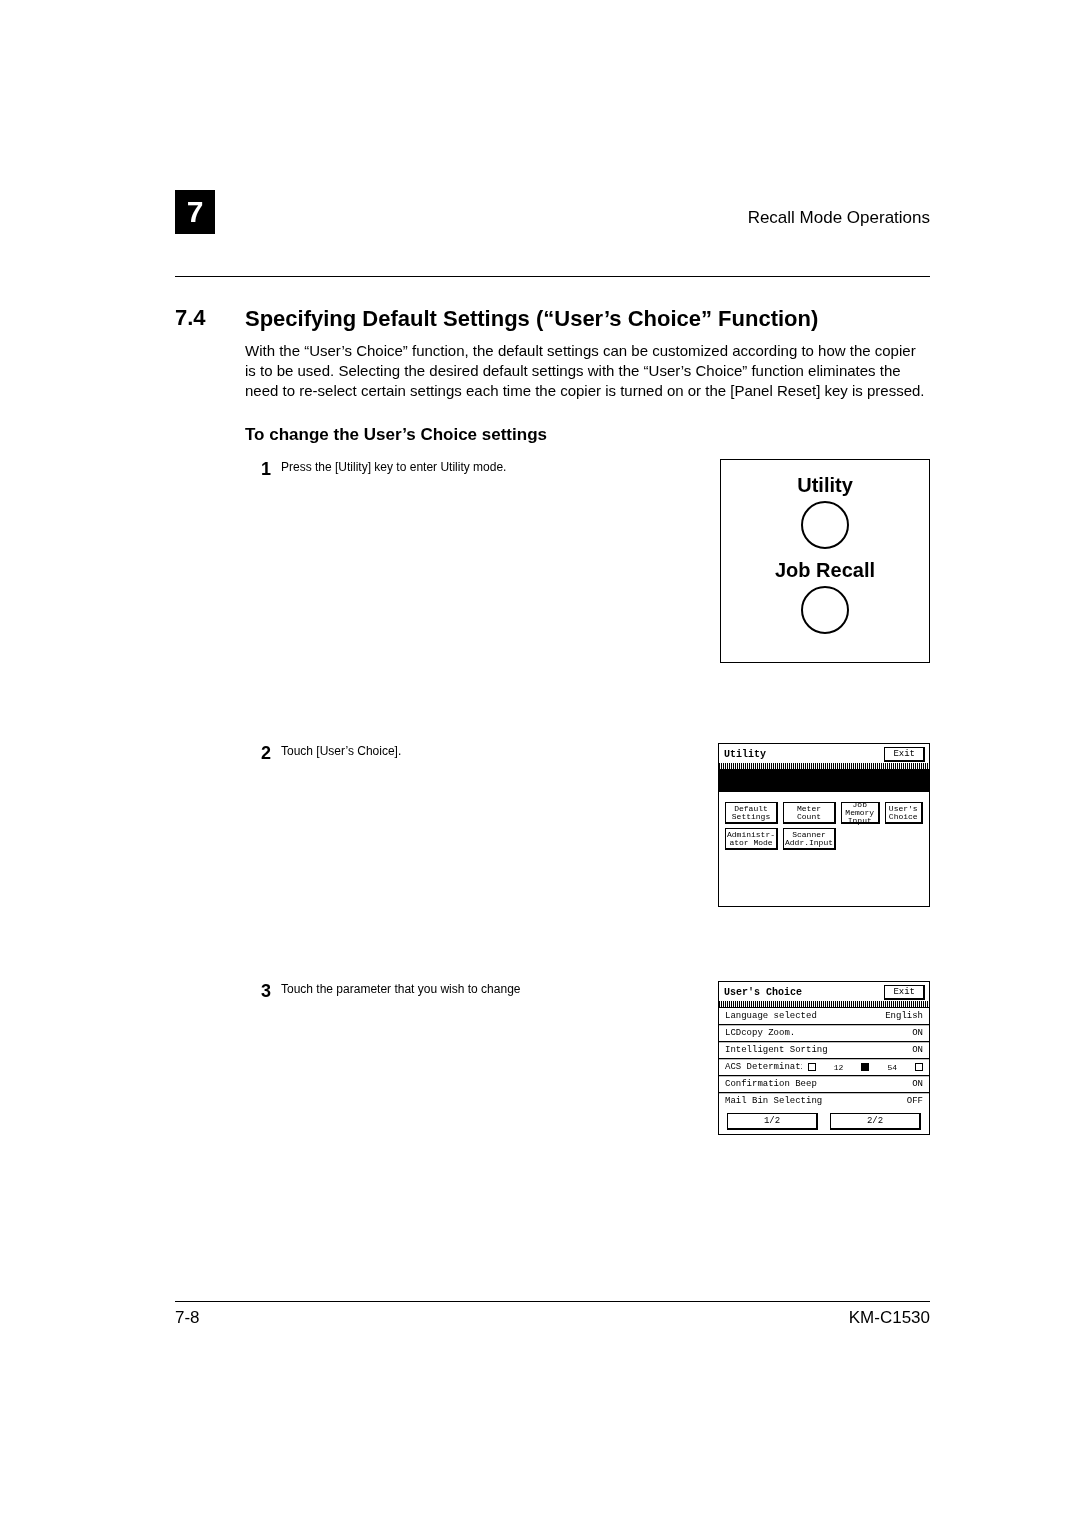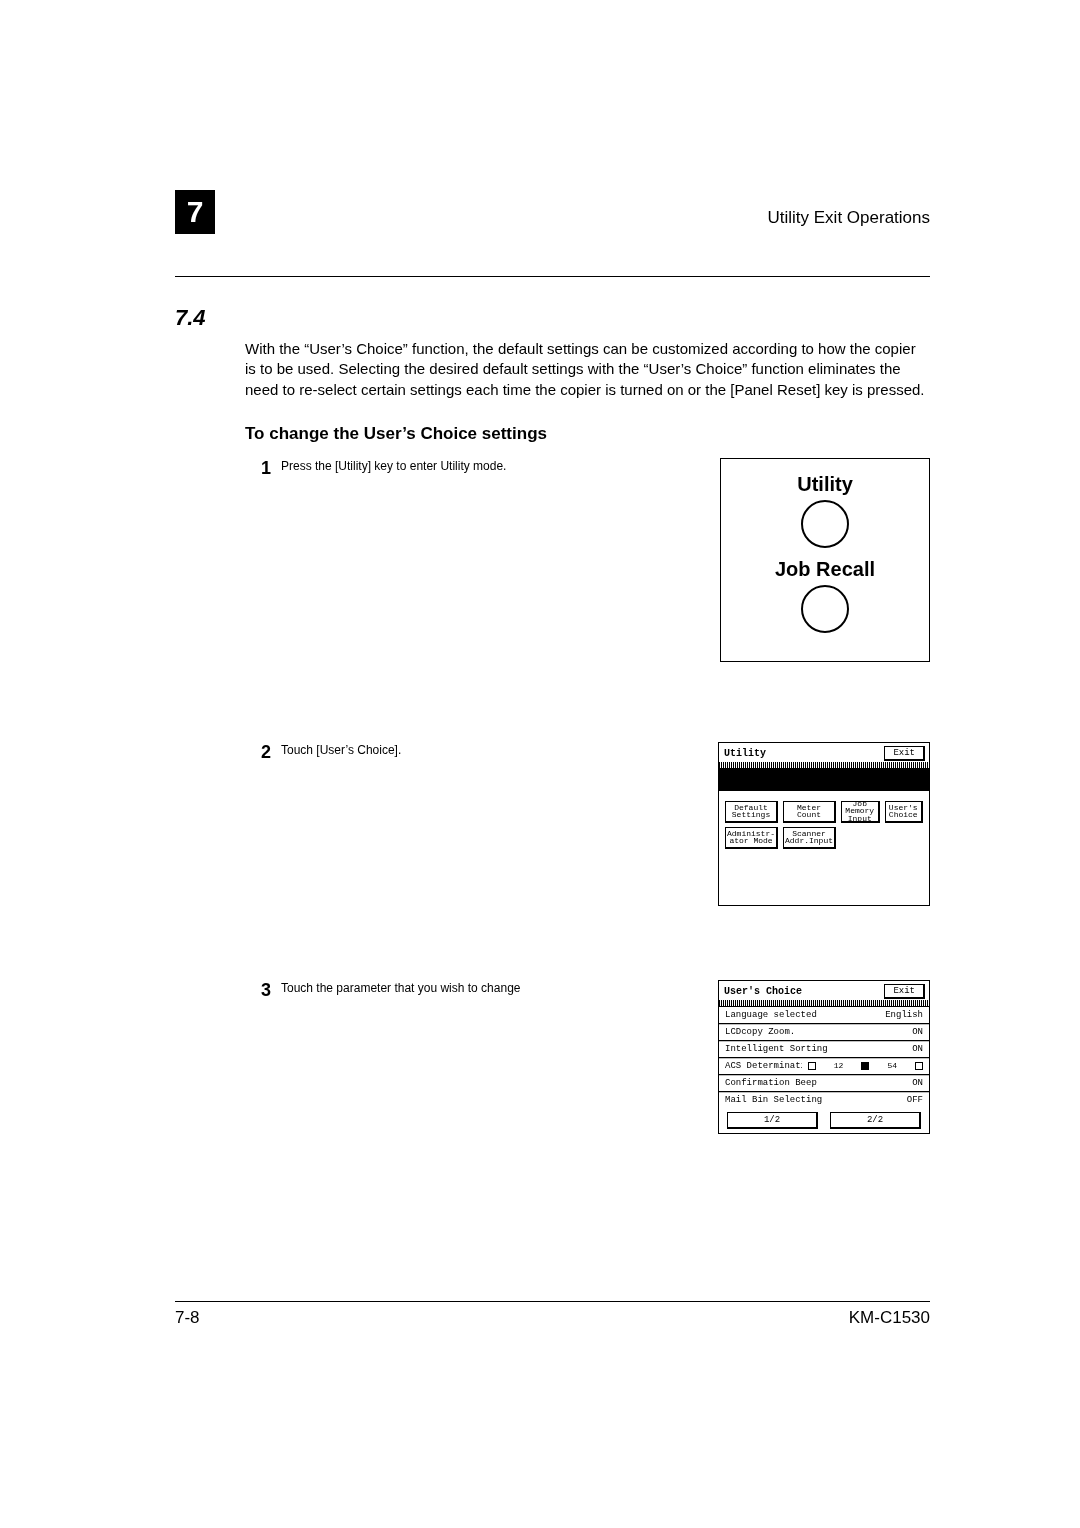--- a/index.html
+++ b/index.html
@@ -39,21 +39,20 @@
     font-family: Arial, sans-serif;
   }
   .running-title {
     font-size: 17px;
     padding-bottom: 6px;
   }
   .section-row {
     display: flex;
     margin-top: 28px;
     align-items: flex-start;
-    font-style: italic;
   }
   .section-number {
     font-size: 22px;
     font-weight: bold;
     width: 70px;
     flex: 0 0 70px;
   }
   .section-title {
     font-size: 22px;
     font-weight: bold;
@@ -226,26 +225,27 @@
     width:6px;height:6px;border:1px solid #000;display:inline-block;
   }
 </style>
 </head>
 <body>
 
 <div class="page">
 
   <div class="header-row">
     <div class="chapter-badge">7</div>
-    <div class="running-title">Utility Exit Operations</div>
+    <div class="running-title">Recall Mode Operations</div>
   </div>
   <div class="header-line"></div>
 
   <div class="section-row">
     <div class="section-number">7.4</div>
+    <div class="section-title">Specifying Default Settings (“User’s Choice” Function)</div>
   </div>
 
   <div class="body-block">
     <p class="para">With the “User’s Choice” function, the default settings can be customized according to how the copier is to be used. Selecting the desired default settings with the “User’s Choice” function eliminates the need to re-select certain settings each time the copier is turned on or the [Panel Reset] key is pressed.</p>
 
     <div class="subhead">To change the User’s Choice settings</div>
 
     <div class="step">
       <div class="step-num">1</div>
       <div class="step-text">Press the [Utility] key to enter Utility mode.</div>

